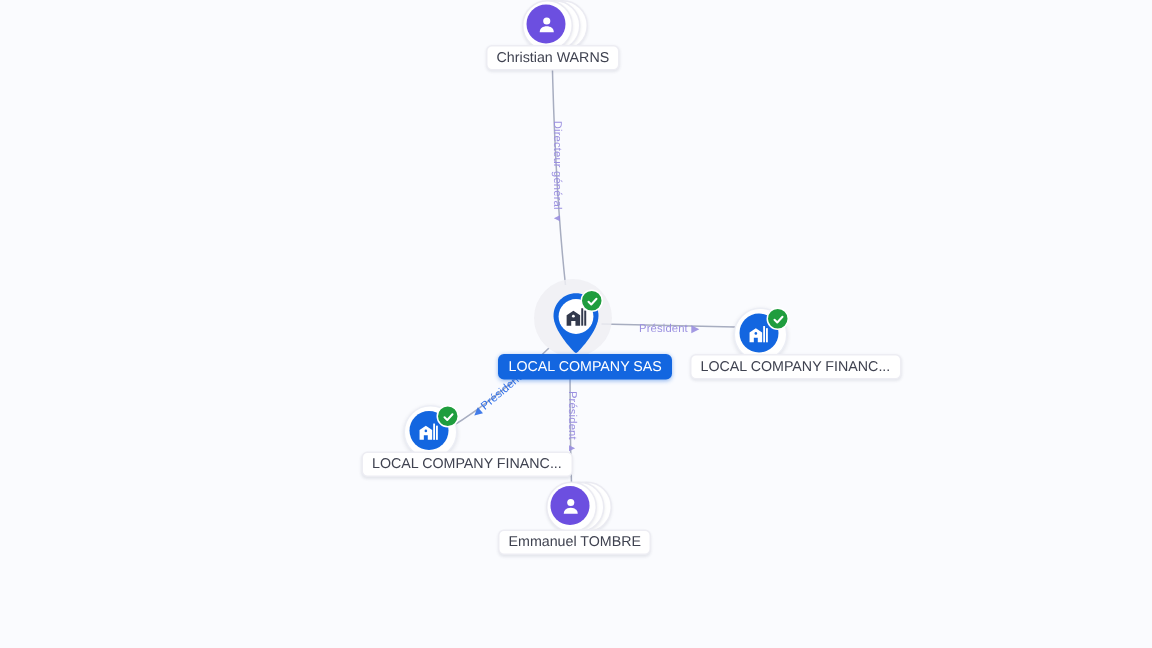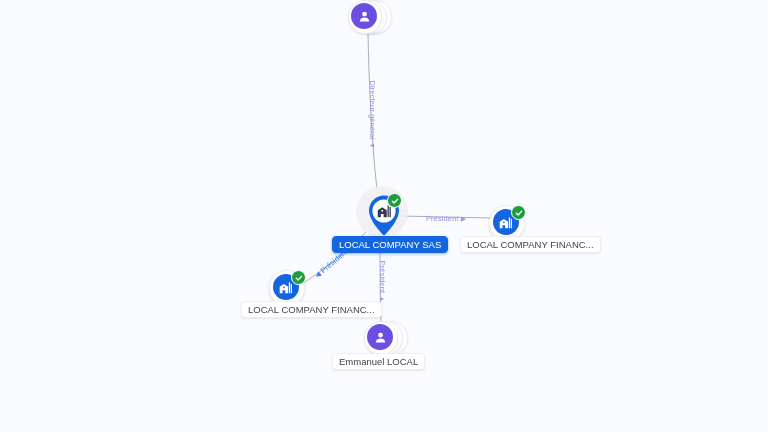--- a/index.html
+++ b/index.html
@@ -136,20 +136,21 @@
       <div class="sheet s2"></div>
       <div class="sheet s1"></div>
       <div class="person-avatar">
         <svg width="15" height="15" viewBox="0 0 24 24" fill="#ffffff">
           <circle cx="12" cy="8" r="3.8"></circle>
           <path d="M4.5 20c0-4.1 3.4-6.3 7.5-6.3s7.5 2.2 7.5 6.3z"></path>
         </svg>
       </div>
     </div>
   </div>
+  <div class="node-label" style="left:324px;top:30px;">Christian WARNS</div>
 
   <div class="node" style="left:366px;top:194px;">
     <div class="halo" style="left:-10px;top:-8px;width:52px;height:52px;"></div>
     <div class="pin" style="left:0px;top:0px;">
       <svg width="36" height="44" viewBox="0 0 36 44">
         <path d="M18 1.5C9.7 1.5 3 8.2 3 16.5c0 9.8 12.2 22.5 14.1 24.4a1.3 1.3 0 0 0 1.8 0C20.8 39 33 26.3 33 16.5 33 8.2 26.3 1.5 18 1.5z" fill="#1366e0"></path>
         <circle cx="18" cy="17" r="11.6" fill="#ffffff"></circle>
       </svg>
     </div>
     <div style="position:absolute;left:11px;top:10px;">
@@ -210,15 +211,15 @@
       <div class="sheet s2"></div>
       <div class="sheet s1"></div>
       <div class="person-avatar">
         <svg width="15" height="15" viewBox="0 0 24 24" fill="#ffffff">
           <circle cx="12" cy="8" r="3.8"></circle>
           <path d="M4.5 20c0-4.1 3.4-6.3 7.5-6.3s7.5 2.2 7.5 6.3z"></path>
         </svg>
       </div>
     </div>
   </div>
-  <div class="node-label" style="left:332px;top:353px;">Emmanuel LOCAL</div>
+  <div class="node-label" style="left:332px;top:353px;">Emmanuel TOMBRE</div>
 
 </div>
 
 </body></html>

